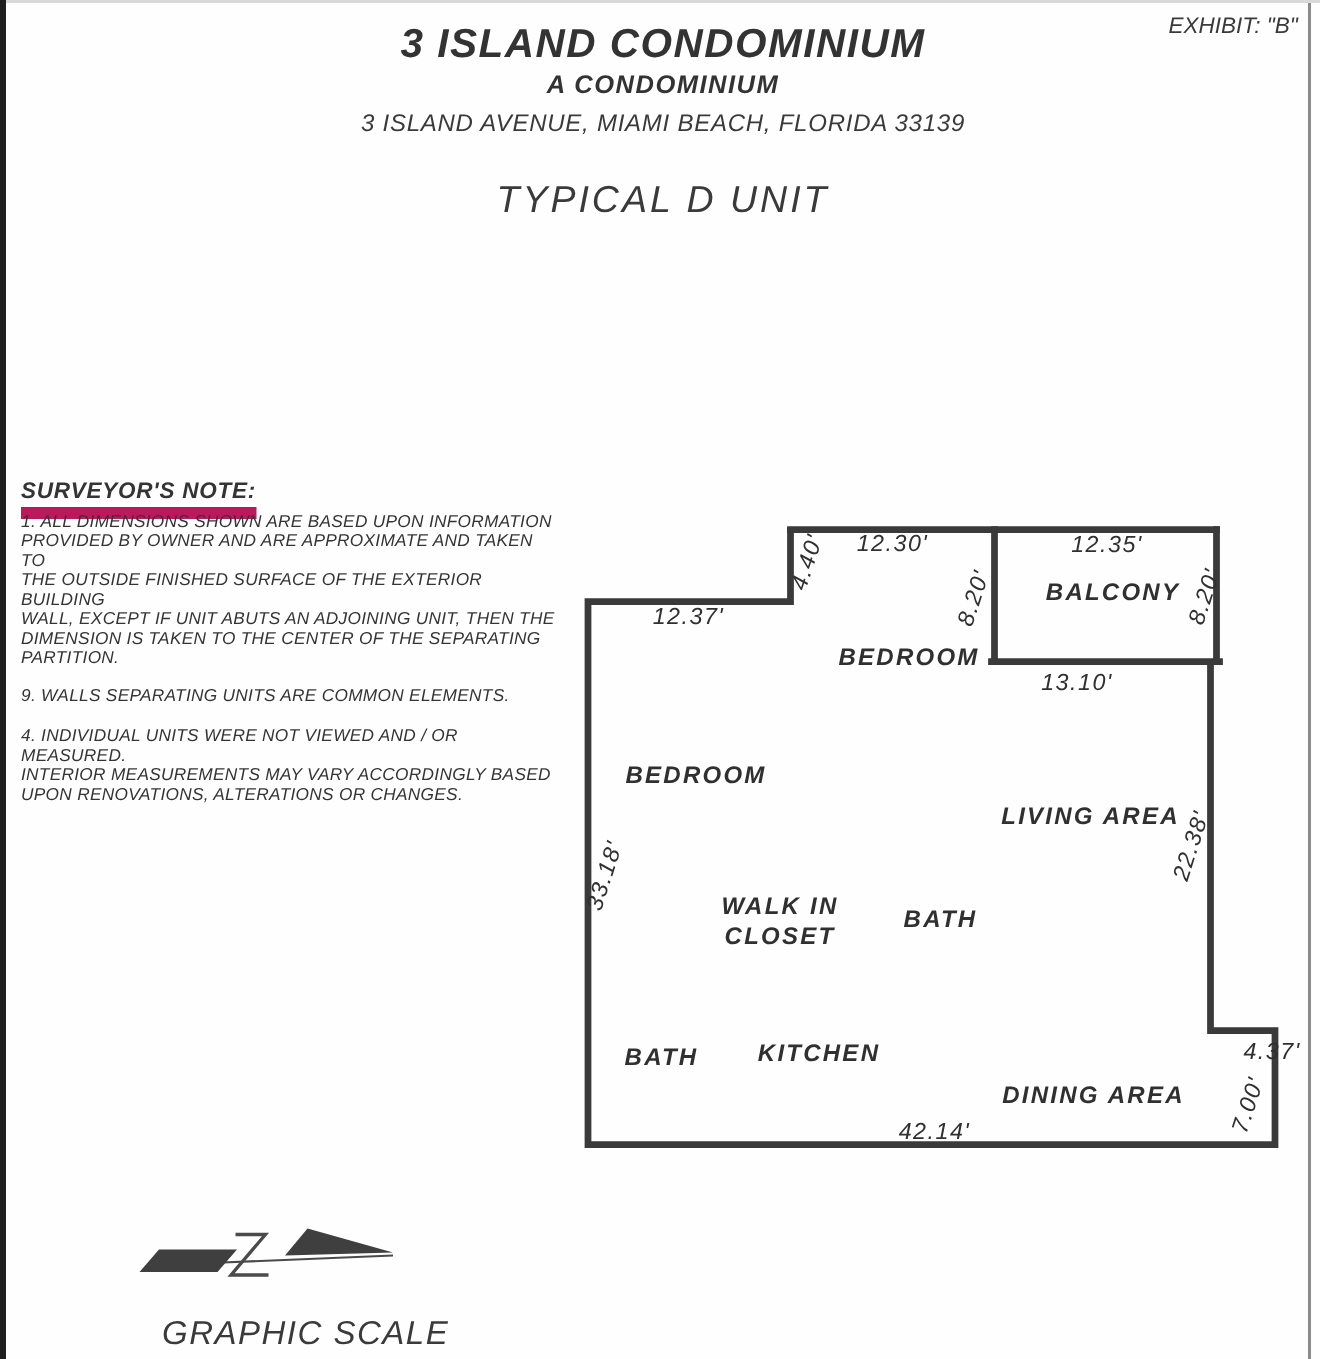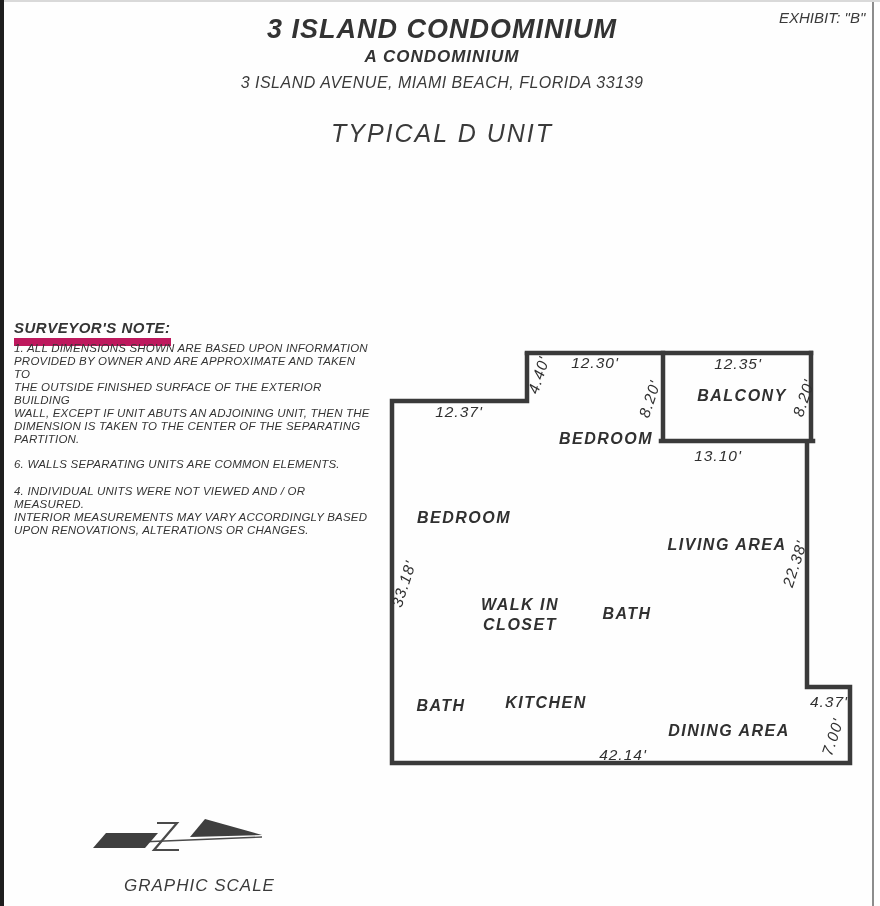--- a/index.html
+++ b/index.html
@@ -32,21 +32,21 @@
 
   .plan-svg{position:absolute;left:0;top:0;pointer-events:none;}
 
   .lbl{position:absolute;transform:translate(-50%,-50%);white-space:nowrap;font-style:italic;color:#303030;}
   .room{font-size:16px;letter-spacing:1.5px;font-weight:bold;}
   .dim{font-size:15.5px;letter-spacing:1px;}
   .vert{transform:translate(-50%,-50%) rotate(-72deg);}
   .multiline{white-space:pre-line;text-align:center;line-height:20px;}
 
   .footer-area{position:absolute;left:513px;top:811px;font-size:16px;font-style:italic;letter-spacing:.5px;color:#3a3a3a;white-space:nowrap;}
-  .footer-scale{position:absolute;left:108px;top:876px;font-size:17px;font-style:italic;letter-spacing:1px;color:#3a3a3a;white-space:nowrap;margin-left:16px;}
+  .footer-scale{position:absolute;left:108px;top:876px;font-size:22px;font-style:italic;letter-spacing:1px;color:#3a3a3a;white-space:nowrap;}
 </style>
 </head>
 <body>
 
 <div class="page">
 
   <div class="border-left"></div>
   <div class="border-right"></div>
   <div class="border-top"></div>
 
@@ -61,21 +61,21 @@
 
   <div class="note note-heading" style="position:absolute;">
     <span>SURVEYOR'S NOTE:</span>
   </div>
   <div class="note note-body np1" style="position:absolute;">1. ALL DIMENSIONS SHOWN ARE  BASED UPON INFORMATION
 PROVIDED BY OWNER AND ARE APPROXIMATE AND TAKEN TO
 THE OUTSIDE FINISHED SURFACE OF THE EXTERIOR BUILDING
 WALL, EXCEPT IF UNIT ABUTS AN ADJOINING UNIT, THEN THE
 DIMENSION IS TAKEN TO THE CENTER OF THE SEPARATING
 PARTITION.</div>
-  <div class="note note-body np3" style="position:absolute;">6. WALLS SEPARATING UNITS ARE COMMON ELEMENTS.</div>
+  <div class="note note-body np3" style="position:absolute;">9. WALLS SEPARATING UNITS ARE COMMON ELEMENTS.</div>
   <div class="note note-body np4" style="position:absolute;">4. INDIVIDUAL UNITS WERE NOT VIEWED AND / OR MEASURED.
 INTERIOR MEASUREMENTS MAY VARY ACCORDINGLY BASED
 UPON RENOVATIONS, ALTERATIONS OR CHANGES.</div>
 
 
   <svg class="plan-svg" width="880" height="906" viewBox="0 0 880 906">
 
     <path d="M 527 354 L 527 401 L 392 401 L 392 763 L 850 763 L 850 687 L 807 687 L 807 443" fill="none" stroke="#3a3a3a" stroke-width="4.5" stroke-linecap="square" stroke-linejoin="miter"></path>
 
     <path d="M 527 353 L 811 353" fill="none" stroke="#3a3a3a" stroke-width="4.5" stroke-linecap="square"></path>
@@ -92,21 +92,21 @@
 
   <div class="lbl dim" style="left:459px;top:412px">12.37'</div>
   <div class="lbl dim vert" style="left:539px;top:375px">4.40'</div>
   <div class="lbl dim" style="left:595px;top:363px">12.30'</div>
   <div class="lbl dim" style="left:738px;top:364px">12.35'</div>
   <div class="lbl dim vert" style="left:650px;top:399px">8.20'</div>
   <div class="lbl dim vert" style="left:804px;top:398px">8.20'</div>
   <div class="lbl dim" style="left:718px;top:456px">13.10'</div>
   <div class="lbl dim vert" style="left:795px;top:564px">22.38'</div>
   <div class="lbl dim vert" style="left:404px;top:584px">33.18'</div>
-  <div class="lbl dim" style="left:829px;top:702px">4.37'</div>
+  <div class="lbl dim" style="left:848px;top:702px">4.37'</div>
   <div class="lbl dim vert" style="left:833px;top:737px">7.00'</div>
   <div class="lbl dim" style="left:623px;top:755px">42.14'</div>
 
   <div class="lbl room" style="left:742px;top:396px">BALCONY</div>
   <div class="lbl room" style="left:606px;top:439px">BEDROOM</div>
   <div class="lbl room" style="left:464px;top:518px">BEDROOM</div>
   <div class="lbl room" style="left:727px;top:545px">LIVING AREA</div>
   <div class="lbl room multiline" style="left:520px;top:615px">WALK IN
 CLOSET</div>
   <div class="lbl room" style="left:627px;top:614px">BATH</div>

